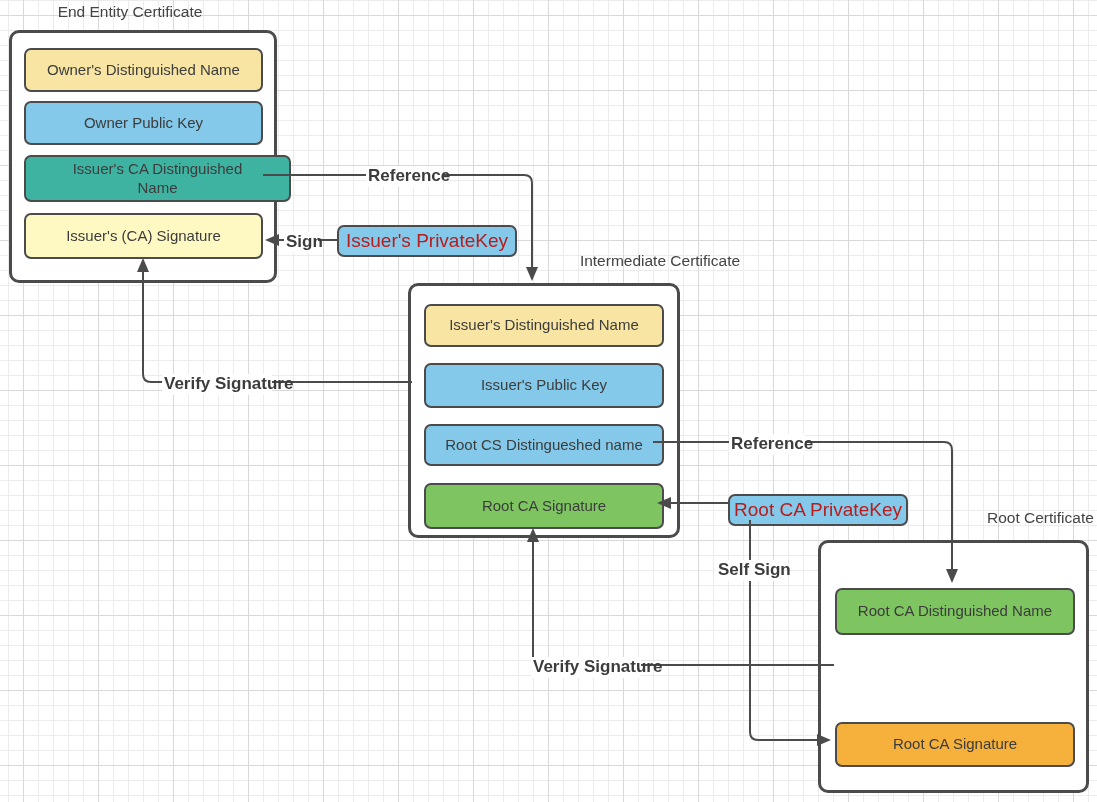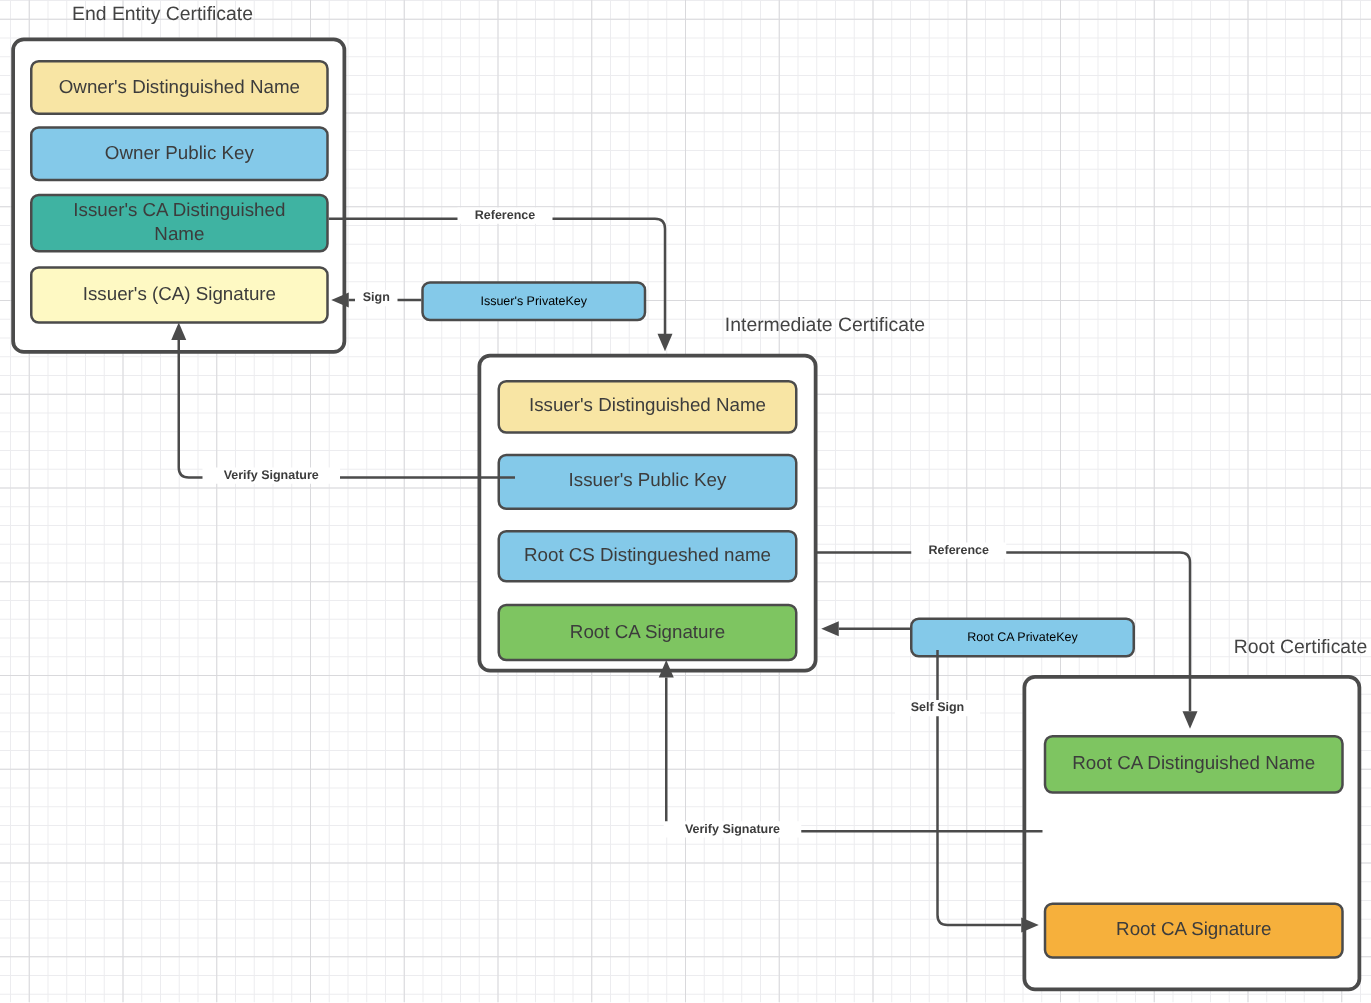--- a/index.html
+++ b/index.html
@@ -44,35 +44,35 @@
   .field.narrowpad { padding: 0 30px; }
 
   .key-box {
     position: absolute;
     border: 2px solid #4b4b4b;
     border-radius: 7px;
     display: flex;
     align-items: center;
     justify-content: center;
     text-align: center;
-    font-size: 10px;
-    color: #000000;
+    font-size: 19px;
+    color: #b91c1c;
   }
 
   .cert-title {
     position: absolute;
     font-size: 15.5px;
     color: #434343;
     text-align: center;
     white-space: nowrap;
   }
 
   .edge-label {
     position: absolute;
-    font-size: 10px;
+    font-size: 17px;
     font-weight: bold;
     color: #3c3c3c;
     background: #ffffff;
     text-align: center;
     white-space: nowrap;
     padding: 1px 2px;
     line-height: 1.1;
   }
 
   svg.wires {
@@ -87,27 +87,27 @@
 </head>
 <body>
 
 <div class="canvas">
 
   <div class="cert-title" style="left:40px; top:3px; width:180px;">End Entity Certificate</div>
 
   <div class="cert-container" style="left:9px; top:30px; width:268px; height:253px;">
     <div class="field" style="left: 12px; top: 15px; width: 239px; height: 44px; background-color: rgb(248, 229, 164);">Owner's Distinguished Name</div>
     <div class="field" style="left: 12px; top: 68px; width: 239px; height: 44px; background-color: rgb(132, 201, 233);">Owner Public  Key</div>
-    <div class="field narrowpad" style="left: 12px; top: 122px; width: 239px; height: 47px; background-color: rgb(63, 179, 162);">Issuer's CA Distinguished Name</div>
+    <div class="field narrowpad" style="left: 12px; top: 122px; width: 267px; height: 47px; background-color: rgb(63, 179, 162);">Issuer's CA Distinguished Name</div>
     <div class="field" style="left: 12px; top: 180px; width: 239px; height: 46px; background-color: #fef9c3;">Issuer's (CA) Signature</div>
   </div>
 
   <div class="cert-title" style="left:565px; top:252px; width:190px;">Intermediate Certificate</div>
 
-  <div class="cert-container" style="left:382px; top:283px; width:272px; height:255px;">
+  <div class="cert-container" style="left:408px; top:283px; width:272px; height:255px;">
     <div class="field" style="left: 13px; top: 18px; width: 240px; height: 43px; background-color: rgb(248, 229, 164);">Issuer's Distinguished Name</div>
     <div class="field" style="left: 13px; top: 77px; width: 240px; height: 45px; background-color: rgb(132, 201, 233);">Issuer's Public  Key</div>
     <div class="field" style="left: 13px; top: 138px; width: 240px; height: 42px; background-color: rgb(132, 201, 233);">Root CS Distingueshed name</div>
     <div class="field" style="left: 13px; top: 197px; width: 240px; height: 46px; background-color: rgb(126, 197, 97);">Root CA Signature</div>
   </div>
 
   <div class="cert-title" style="left:955px; top:509px; width:120px;padding-left:32px;">Root Certificate</div>
 
   <div class="cert-container" style="left:818px; top:540px; width:271px; height:253px;">
     <div class="field" style="left: 14px; top: 45px; width: 240px; height: 47px; background-color: rgb(126, 197, 97);">Root CA Distinguished Name</div>

